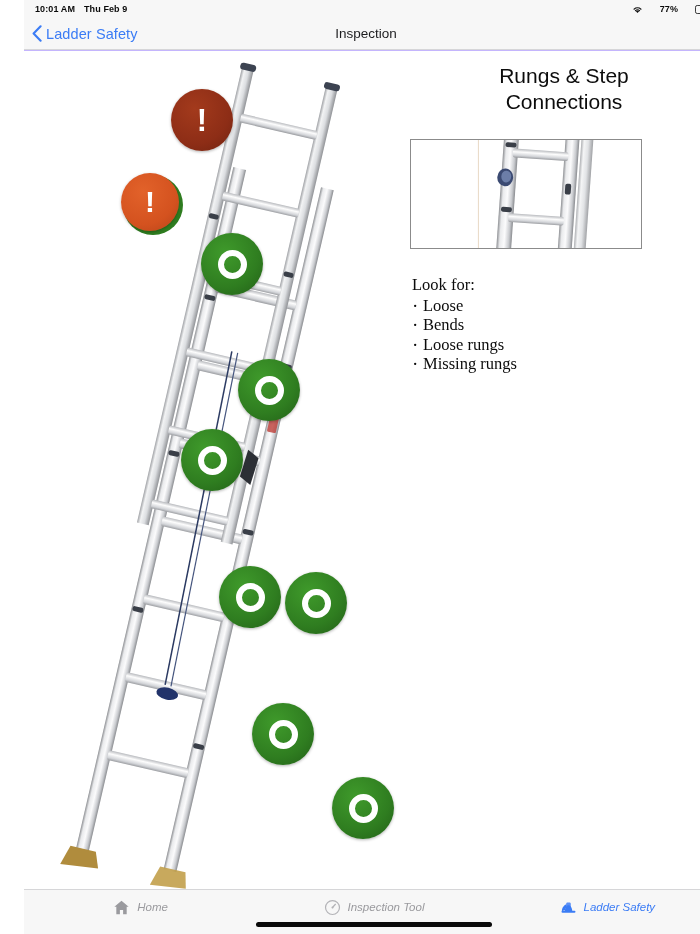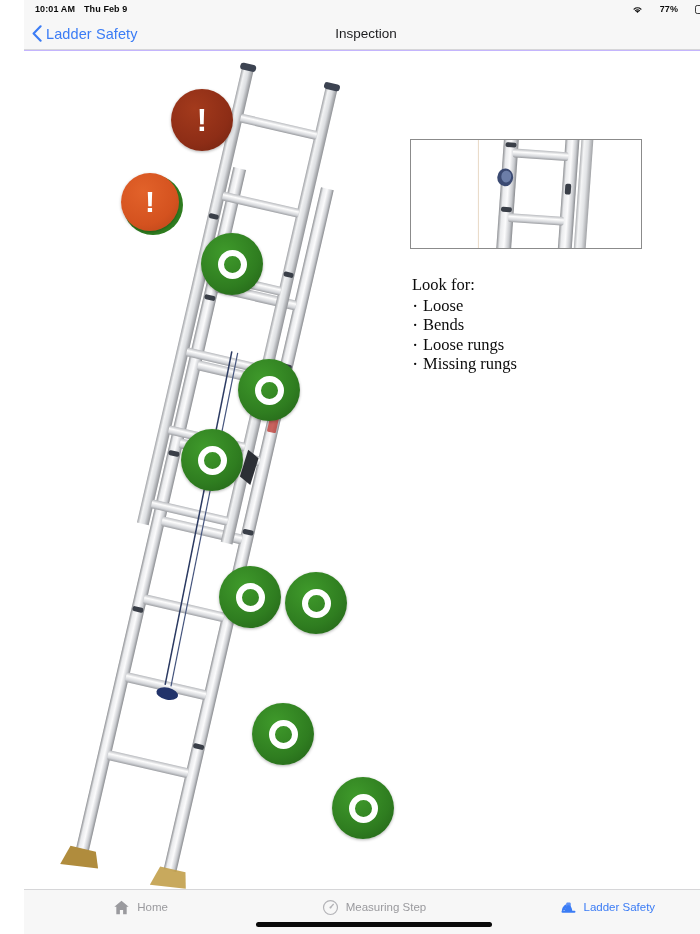--- a/index.html
+++ b/index.html
@@ -103,21 +103,21 @@
   }
 
   
   .tabbar {
     position:absolute; bottom:0; left:0; width:700px; height:45px;
     background:#f7f7f7; border-top:1px solid #d6d6d8;
     display:flex; align-items:flex-start;
   }
   .tab {
     flex:1; display:flex; align-items:center; justify-content:center; gap:7px;
-    height:34px; cursor:pointer;
+    height:34px; cursor:pointer;font-style:italic;
   }
   .tab-ico { width:17px; height:17px; display:block; }
   .tab-label { font-size:11.5px; color:#9a9a9e; }
   .tab.active .tab-label { color:#3b7cf5; }
   .home-indicator{
     position:absolute; bottom:7px; left:50%; transform:translateX(-50%);
     width:236px; height:5px; background:#0a0a0a; border-radius:3px;
   }
 </style>
 </head>
@@ -299,20 +299,21 @@
 
       <div class="marker" style="left:308px; top:726px; width:62px; height:62px;">
         <div class="disc" style="background:radial-gradient(circle at 38% 32%, #3f9a2b, #2f7d20 60%, #225f17);
              box-shadow:0 1px 3px rgba(0,0,0,.3);">
           <span class="ring" style="width:29px; height:29px; border-width:6px;"></span>
         </div>
       </div>
     </div>
 
     <div class="info-pane">
+      <h1 class="info-title">Rungs &amp; Step Connections</h1>
 
       <div class="ref-frame">
         <svg class="ref-svg" viewBox="0 0 232 110" preserveAspectRatio="none">
           <rect x="0" y="0" width="232" height="110" fill="#ffffff"></rect>
           <line x1="68" y1="0" x2="68" y2="110" stroke="#e8d8c4" stroke-width="1"></line>
           <g transform="rotate(4 150 55)">
             <rect x="90" y="-6" width="15" height="122" fill="url(#alu)"></rect>
             <rect x="152" y="-6" width="14" height="122" fill="url(#alu)"></rect>
             <rect x="100" y="12" width="56" height="9" rx="2" fill="url(#rung)"></rect>
             <rect x="100" y="78" width="56" height="9" rx="2" fill="url(#rung)"></rect>
@@ -349,21 +350,21 @@
     </div>
 
     <div class="tab">
       <span>
         <svg class="tab-ico" viewBox="0 0 20 20" aria-hidden="true">
           <circle cx="10" cy="10" r="8.2" fill="none" stroke="#b3b3b7" stroke-width="1.4"></circle>
           <path d="M10 10 L13.4 6.2" stroke="#b3b3b7" stroke-width="1.4" stroke-linecap="round"></path>
           <circle cx="10" cy="10" r="1.2" fill="#b3b3b7"></circle>
         </svg>
       </span>
-      <span class="tab-label">Measuring Step</span>
+      <span class="tab-label">Inspection Tool</span>
     </div>
 
     <div class="tab active">
       <span>
         <svg class="tab-ico" viewBox="0 0 20 20" aria-hidden="true">
           <path d="M2.2 14.4c0-4.3 2.6-7.6 5.9-8.3v3.1c-1.1.8-1.9 2.3-2.2 4 0 0-2.9.6-3.7 1.2Z" fill="#3b7cf5"></path>
           <path d="M7.3 5.6c0-.8.6-1.5 1.4-1.5h2.6c.8 0 1.4.7 1.4 1.5v3.9H7.3V5.6Z" fill="#5b90f7"></path>
           <path d="M5.6 14.6c0-4 2-7.2 4.4-7.2s4.4 3.2 4.4 7.2H5.6Z" fill="#3b7cf5"></path>
           <rect x="1.8" y="13.9" width="16.4" height="2.3" rx="1.15" fill="#3b7cf5"></rect>
         </svg>

